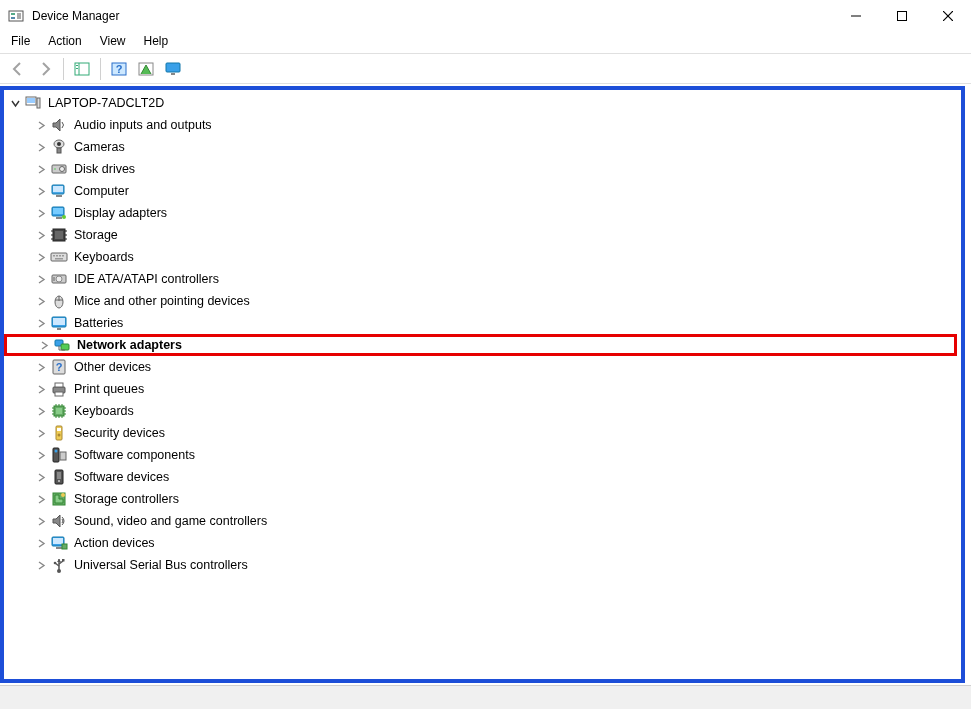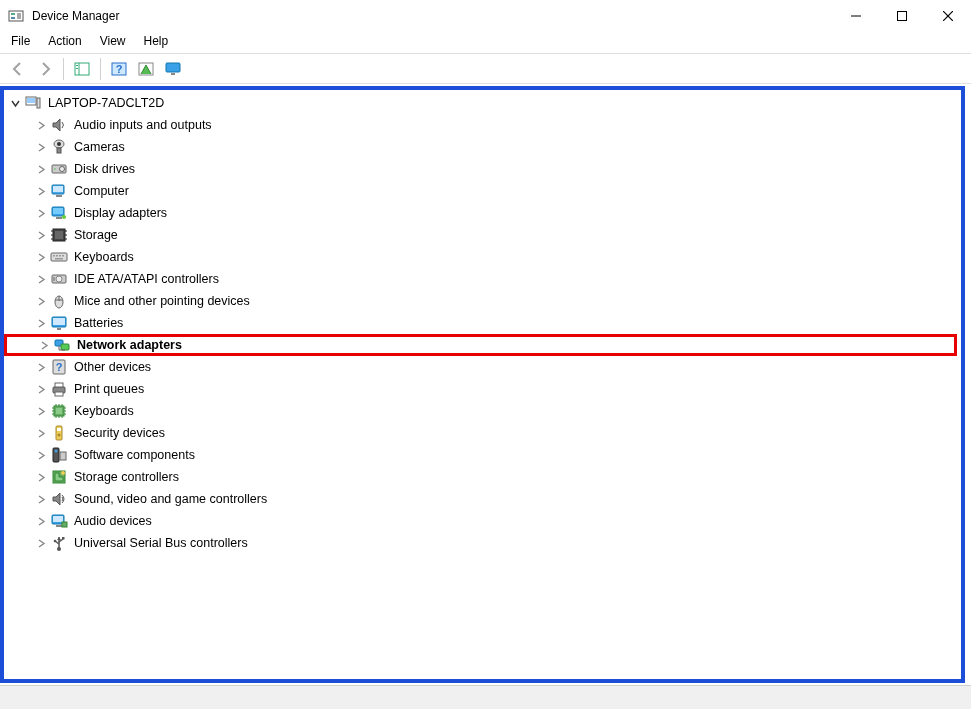--- a/index.html
+++ b/index.html
@@ -431,20 +431,35 @@
         <span>Software components</span>
       </div>
       <div class="tree-row child">
         <span class="expander">
           <svg viewBox="0 0 9 9">
             <path d="M2 1 L7 4.5 L2 8" fill="none" stroke="#888" stroke-width="1.4"></path>
           </svg>
         </span>
         <span class="node-icon">
           <svg width="18" height="18" viewBox="0 0 18 18">
+            <rect x="5" y="2" width="8" height="14" rx="1" fill="#555" stroke="#222"></rect>
+            <rect x="7" y="4" width="4" height="7" fill="#888"></rect>
+            <circle cx="9" cy="13" r="1" fill="#ccc"></circle>
+          </svg>
+        </span>
+        <span>Software devices</span>
+      </div>
+      <div class="tree-row child">
+        <span class="expander">
+          <svg viewBox="0 0 9 9">
+            <path d="M2 1 L7 4.5 L2 8" fill="none" stroke="#888" stroke-width="1.4"></path>
+          </svg>
+        </span>
+        <span class="node-icon">
+          <svg width="18" height="18" viewBox="0 0 18 18">
             <rect x="3" y="3" width="12" height="12" fill="#6a6" stroke="#383"></rect>
             <path d="M5 5 L9 5 L9 9 L13 9 L13 13 L5 13 Z" fill="#8c8" stroke="#383"></path>
             <circle cx="13" cy="5" r="2" fill="#ec5"></circle>
           </svg>
         </span>
         <span>Storage controllers</span>
       </div>
       <div class="tree-row child">
         <span class="expander">
           <svg viewBox="0 0 9 9">
@@ -467,21 +482,21 @@
           </svg>
         </span>
         <span class="node-icon">
           <svg width="18" height="18" viewBox="0 0 18 18">
             <rect x="2" y="3" width="12" height="9" rx="1" fill="#3aa0e8" stroke="#17a"></rect>
             <rect x="3" y="4" width="10" height="6" fill="#cde8ff"></rect>
             <rect x="6" y="13" width="6" height="2" fill="#888"></rect>
             <rect x="12" y="10" width="5" height="5" fill="#6a6" stroke="#383"></rect>
           </svg>
         </span>
-        <span>Audio devices</span>
+        <span>Action devices</span>
       </div>
       <div class="tree-row child">
         <span class="expander">
           <svg viewBox="0 0 9 9">
             <path d="M2 1 L7 4.5 L2 8" fill="none" stroke="#888" stroke-width="1.4"></path>
           </svg>
         </span>
         <span class="node-icon">
           <svg width="18" height="18" viewBox="0 0 18 18">
             <circle cx="9" cy="15" r="2" fill="#555"></circle>

